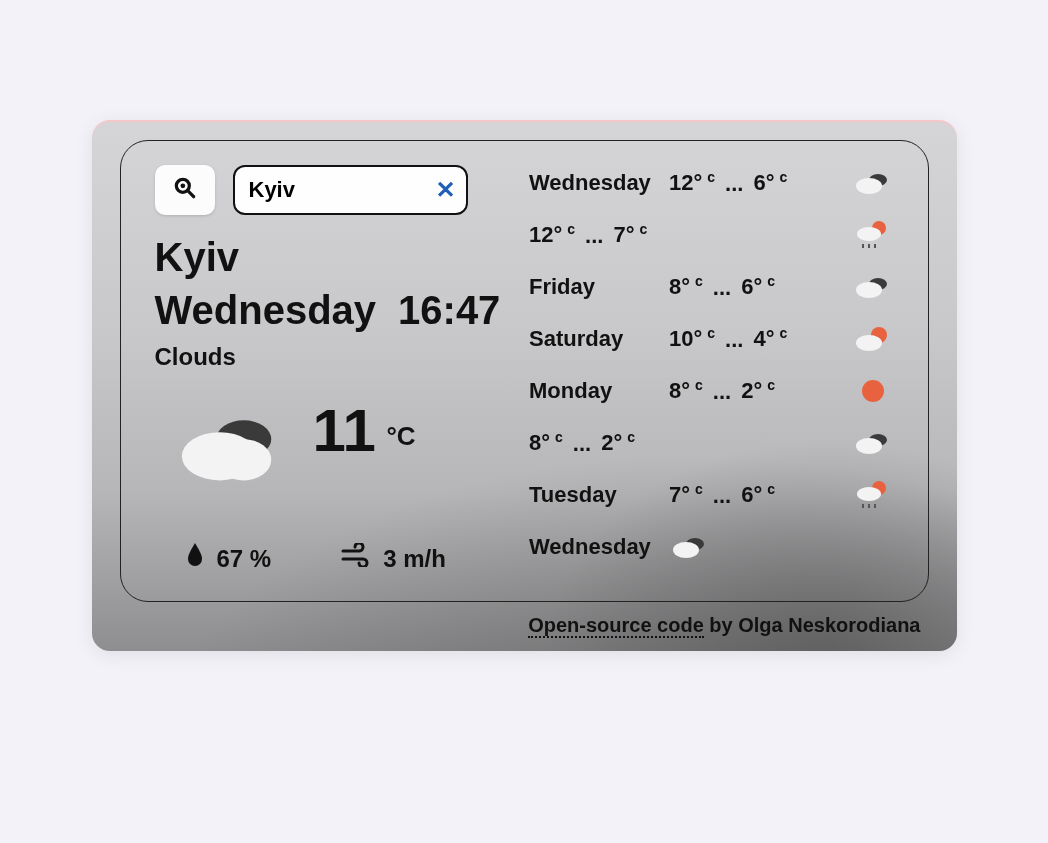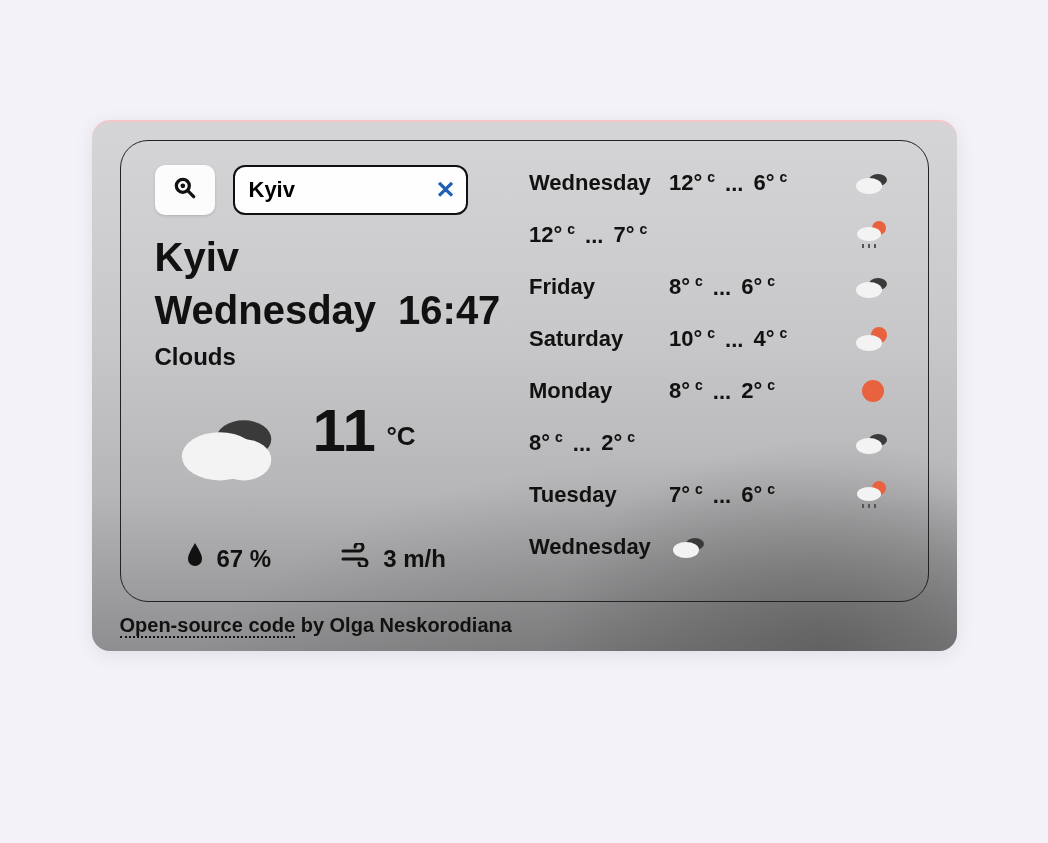--- a/index.html
+++ b/index.html
@@ -109,20 +109,21 @@
     font-size: 22px; font-weight: 900;
   }
   .fday { width: 140px; }
   .frange { flex: 1; }
   .ficon { width: 42px; height: 32px; display: flex; align-items: center; justify-content: center; }
 
   .deg-c { font-size: 14px; font-weight: 900; vertical-align: super; margin-left: 1px; }
   .dots-sep { margin: 0 4px; }
 
   .footer {
+    text-align: right;
     font-size: 20px;
     font-weight: 900;
     margin-top: 12px;
     padding-right: 8px;
     color: #111;
   }
   .footer a {
     color: #111;
     border-bottom: 2px dotted #111;
     text-decoration: none;

